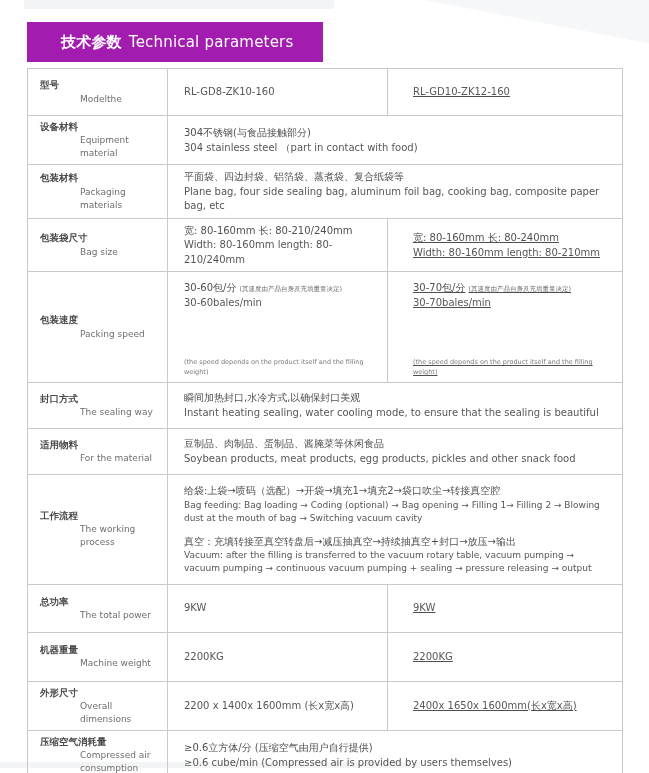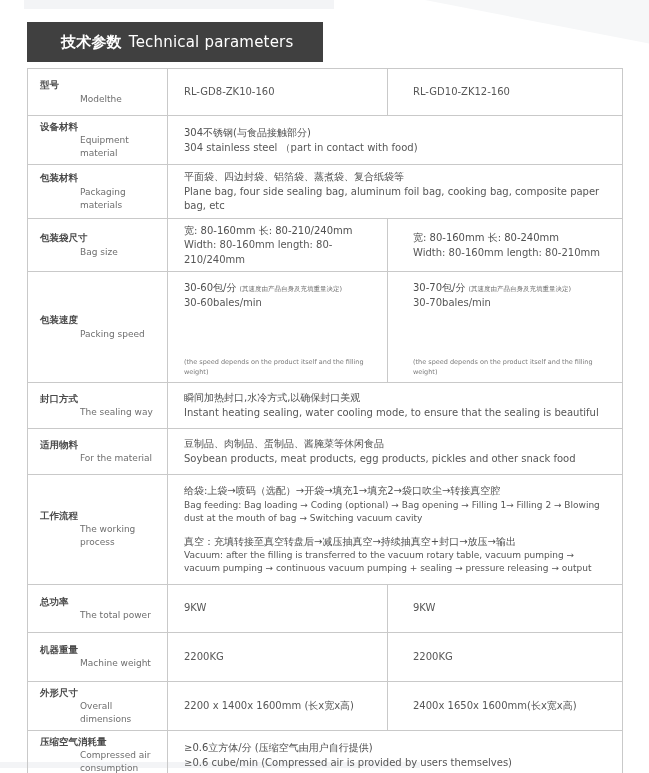--- a/index.html
+++ b/index.html
@@ -19,21 +19,21 @@
     position: absolute; left: 370px; top: -26px; width: 320px; height: 46px;
     background: #f6f7f8; transform: rotate(11deg);
   }
   .bg-streak-bottom {
     position: absolute; left: 0; top: 762px; width: 420px; height: 6px;
     background: #f3f4f6;
   }
   .banner {
     position: absolute; left: 27px; top: 22px;
     width: 296px; height: 40px;
-    background: #404040;
+    background: #a21caf;
     color: #ffffff;
     display: flex; align-items: center;
     padding-left: 34px;
     font-size: 15px;
     letter-spacing: 0.2px;
   }
   .banner .zh { font-weight: bold; margin-right: 7px; }
   .banner .en { font-weight: normal; }
   table.spec {
     position: absolute; left: 27px; top: 68px;
@@ -41,21 +41,21 @@
     border-collapse: collapse;
     table-layout: fixed;
   }
   table.spec td {
     border: 1px solid #c9c9c9;
     vertical-align: middle;
     color: #4f4f4f;
   }
   td.label { width: 140px; padding: 4px 6px 4px 12px; }
   td.v1    { width: 220px; padding: 4px 8px 4px 16px; }
-  td.v2    { width: 235px; padding: 4px 8px 4px 25px; }
+  td.v2    { width: 235px; padding: 4px 8px 4px 25px; text-decoration: underline; }
   td.vspan { padding: 4px 10px 4px 16px; }
   .lzh { font-size: 9.5px; font-weight: bold; color: #4a4a4a; line-height: 1.5; }
   .len { font-size: 9px;   font-weight: normal; color: #6e6e6e; line-height: 1.45; padding-left: 40px; }
   .czh { font-size: 10px;  color: #4f4f4f; line-height: 1.55; }
   .cen { font-size: 10px;  color: #565656; line-height: 1.45; }
   .note { font-size: 6.5px; color: #7a7a7a; line-height: 1.5; margin-top: 48px; }
   .inline-note { font-size: 6.5px; color: #6e6e6e; margin-left: 3px; }
   .flow .cen { font-size: 9px; }
   .flow .gap { height: 9px; }
   

